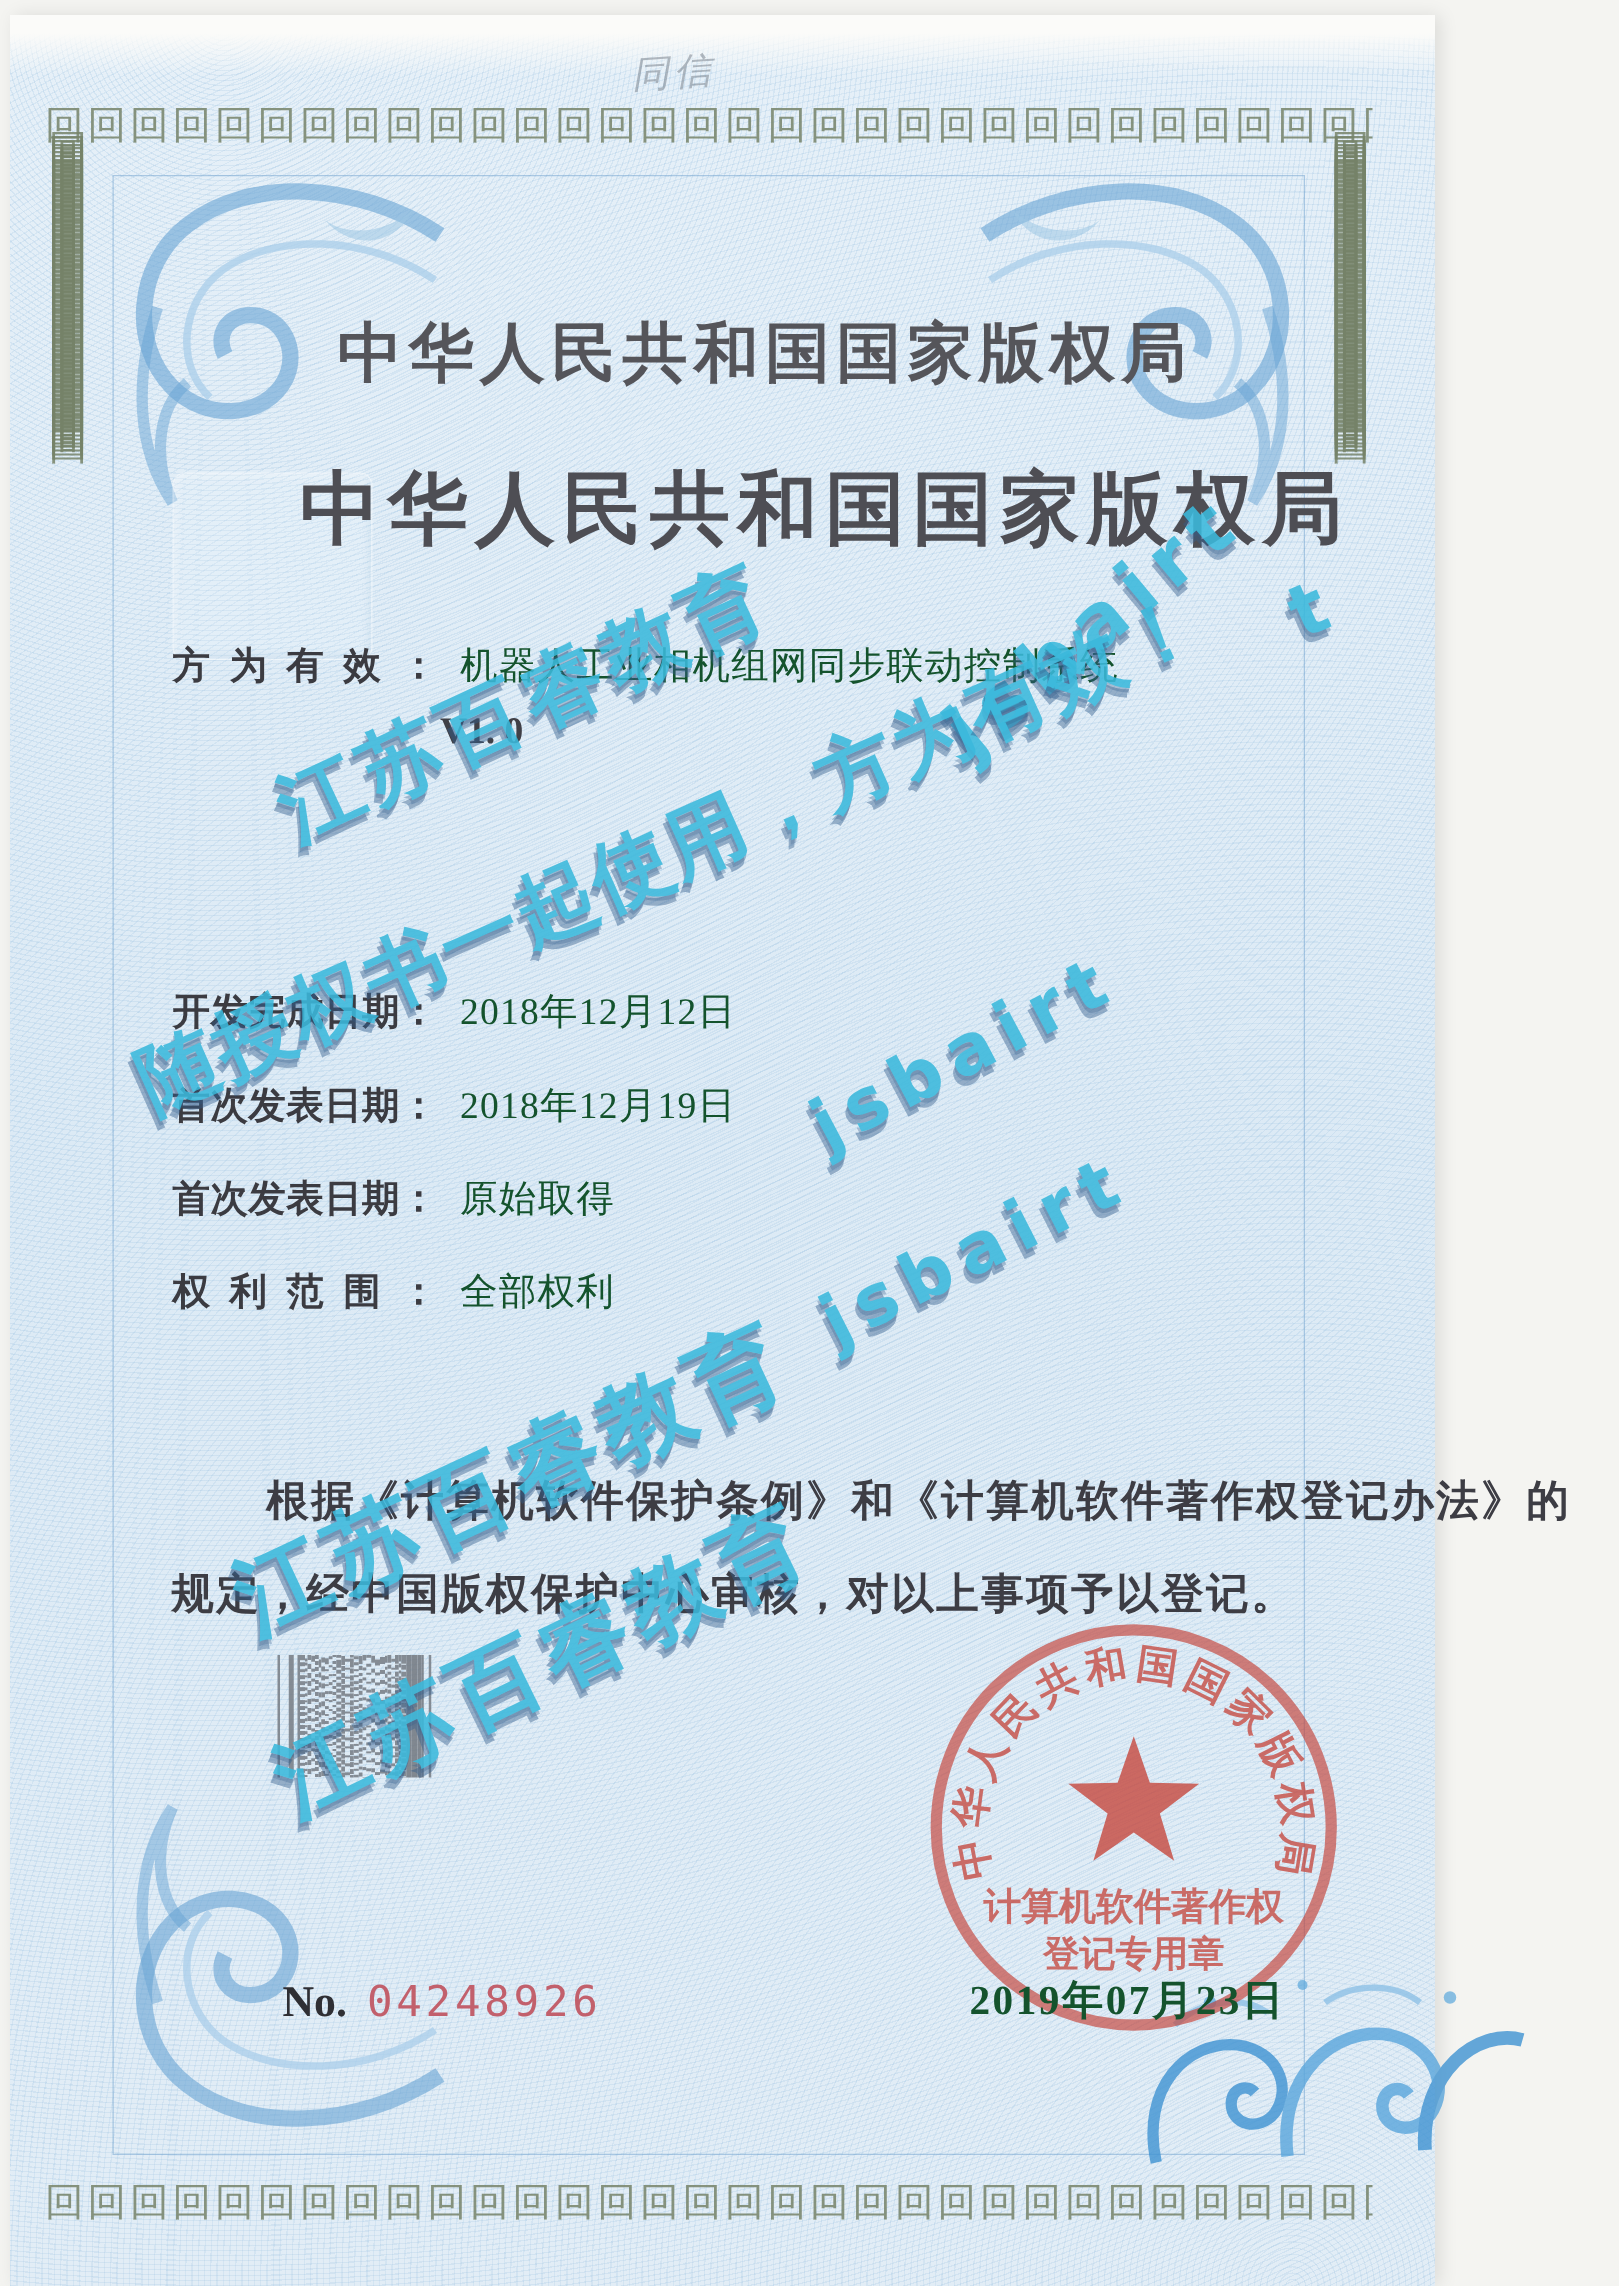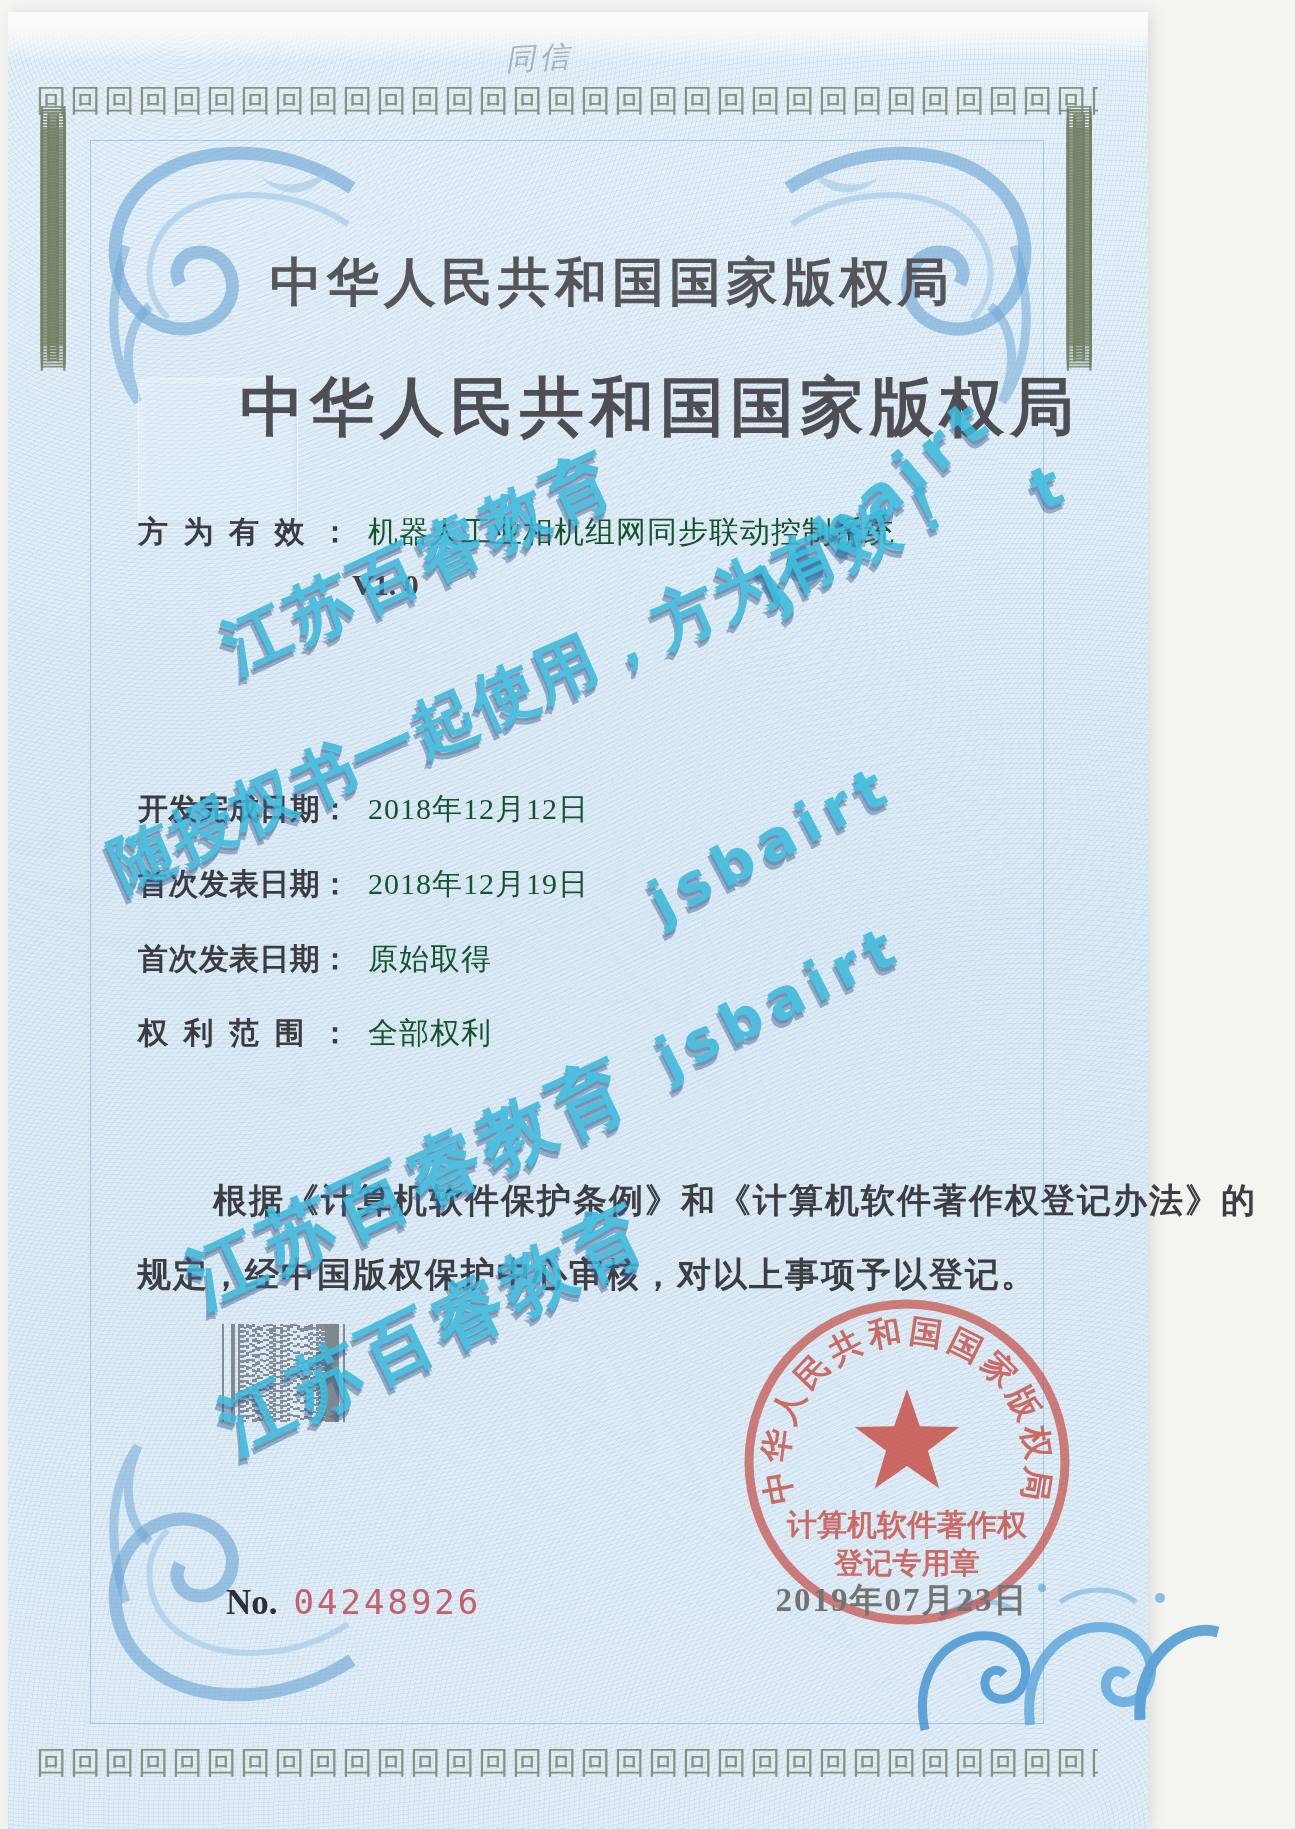--- a/index.html
+++ b/index.html
@@ -52,21 +52,21 @@
 
   .stmt{font-size:34px;font-weight:700;color:#3d3d44;letter-spacing:2px;z-index:5;white-space:nowrap;}
   #stmt1{left:213px;top:1178px;}
   #stmt2{left:137px;top:1252px;}
 
   #barcode{left:222px;top:1324px;width:170px;height:98px;z-index:5;font-size:0;opacity:.85;}
   #barcode i{margin:0;padding:0;}
 
   #seal{left:737px;top:1292px;z-index:6;opacity:.92;}
   #issuedate{left:902px;top:1578px;transform:translateX(-50%);font-size:33px;letter-spacing:2px;
-    color:#737373;font-weight:600;z-index:7;white-space:nowrap;}
+    color:#14532d;font-weight:600;z-index:7;white-space:nowrap;}
   #serial{left:226px;top:1582px;z-index:5;white-space:nowrap;}
   #serial .no{font-size:35px;color:#2f2f34;font-weight:600;}
   #serial .num{font-size:34px;color:#c2606c;font-family:"DejaVu Sans Mono",monospace;
     letter-spacing:3px;margin-left:16px;}
 
   #pencil{left:505px;top:38px;z-index:10;font-size:30px;color:rgba(100,108,120,.45);
     transform:rotate(-4deg);font-style:italic;letter-spacing:4px;}
 
   
   .wm{position:absolute;z-index:9;white-space:nowrap;pointer-events:none;

